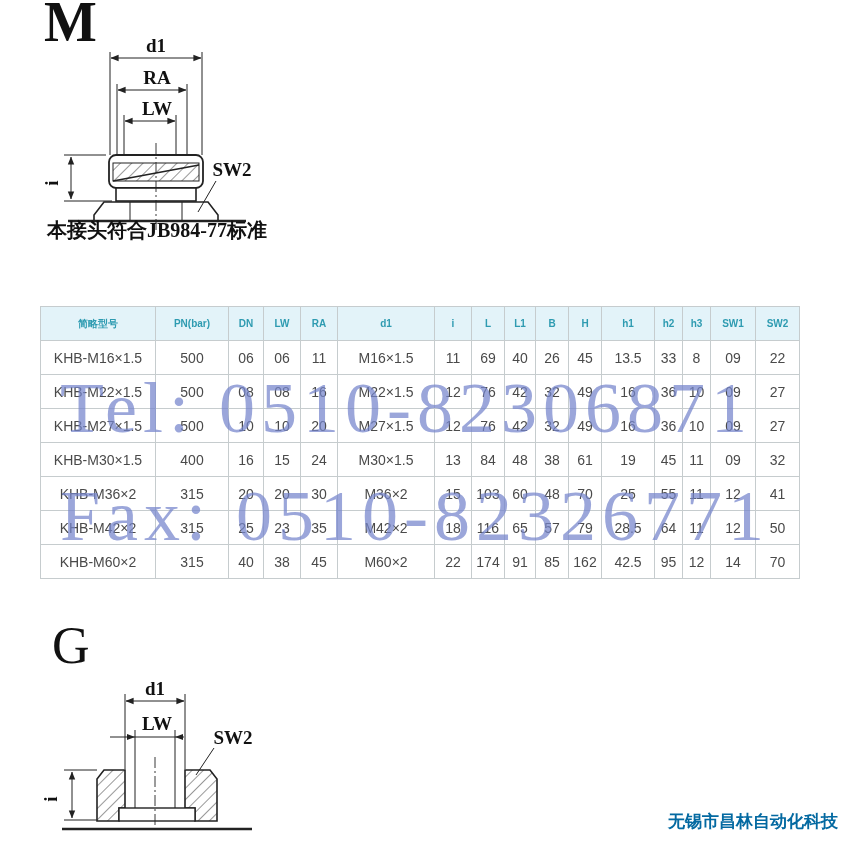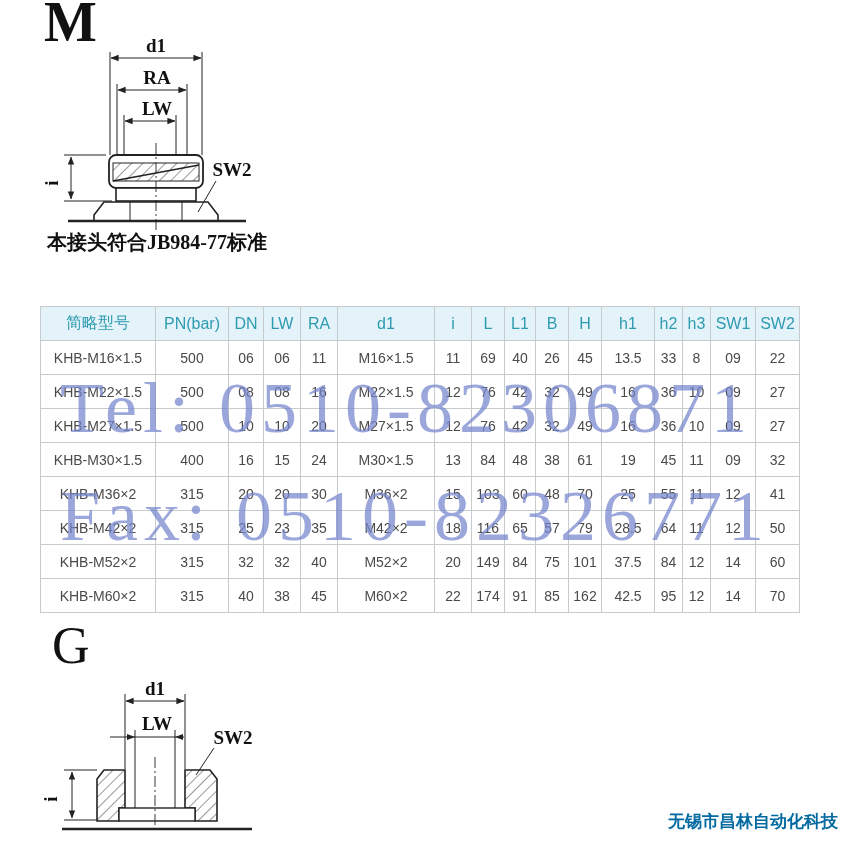--- a/index.html
+++ b/index.html
@@ -25,36 +25,36 @@
 
   
   .diagram-svg{position:absolute;}
   .svg-m{left:30px;top:28px;}
   .svg-g{left:30px;top:680px;}
   .dim-text{
     font-family:"Liberation Serif",serif;font-weight:bold;font-size:19px;fill:#111;
   }
 
   .standard-note{
-    position:absolute;left:47px;top:229px;width:260px;
+    position:absolute;left:47px;top:217px;width:260px;
     font-family:"Liberation Serif",serif;font-weight:bold;font-size:20px;color:#111;
     letter-spacing:0px;white-space:nowrap;
   }
 
   
   table.dim-table{
     position:absolute;left:40px;top:306px;border-collapse:collapse;table-layout:fixed;
     font-family:"Liberation Sans",sans-serif;font-size:14px;
   }
   table.dim-table th, table.dim-table td{
     border:1px solid var(--border);text-align:center;vertical-align:middle;
     padding:0;overflow:hidden;white-space:nowrap;
   }
   table.dim-table th{
-    background:var(--header-bg);color:var(--header-text);font-weight:normal;height:33px;font-size:16px;
+    background:var(--header-bg);color:var(--header-text);font-weight:bold;height:33px;font-size:10px;
   }
   table.dim-table td{color:var(--cell-text);height:33px;background:#fff;}
 
   
   .watermark{
     position:absolute;left:60px;white-space:nowrap;pointer-events:none;
     font-family:"Liberation Serif",serif;font-size:72px;letter-spacing:6px;line-height:1;
     color:var(--wm);opacity:0.72;z-index:5;
   }
   .wm-tel{top:372px;}
@@ -266,38 +266,20 @@
           <td>65</td>
           <td>57</td>
           <td>79</td>
           <td>28.5</td>
           <td>64</td>
           <td>11</td>
           <td>12</td>
           <td>50</td>
         </tr>
         <tr>
-          <td>KHB-M52×2</td>
-          <td>315</td>
-          <td>32</td>
-          <td>32</td>
-          <td>40</td>
-          <td>M52×2</td>
-          <td>20</td>
-          <td>149</td>
-          <td>84</td>
-          <td>75</td>
-          <td>101</td>
-          <td>37.5</td>
-          <td>84</td>
-          <td>12</td>
-          <td>14</td>
-          <td>60</td>
-        </tr>
-        <tr>
           <td>KHB-M60×2</td>
           <td>315</td>
           <td>40</td>
           <td>38</td>
           <td>45</td>
           <td>M60×2</td>
           <td>22</td>
           <td>174</td>
           <td>91</td>
           <td>85</td>

